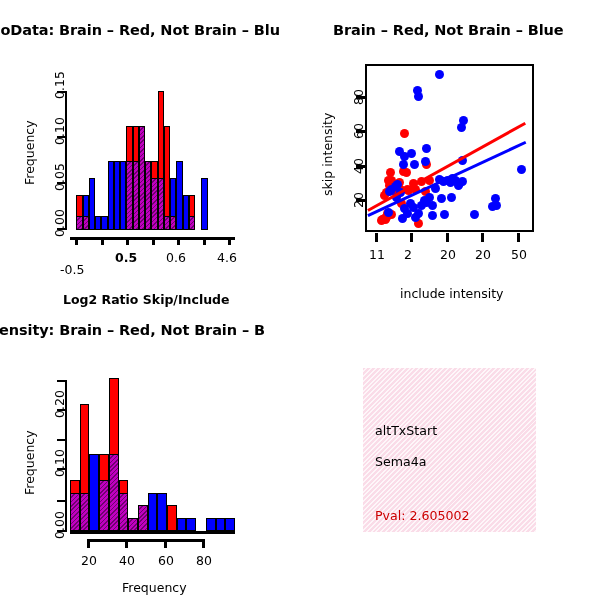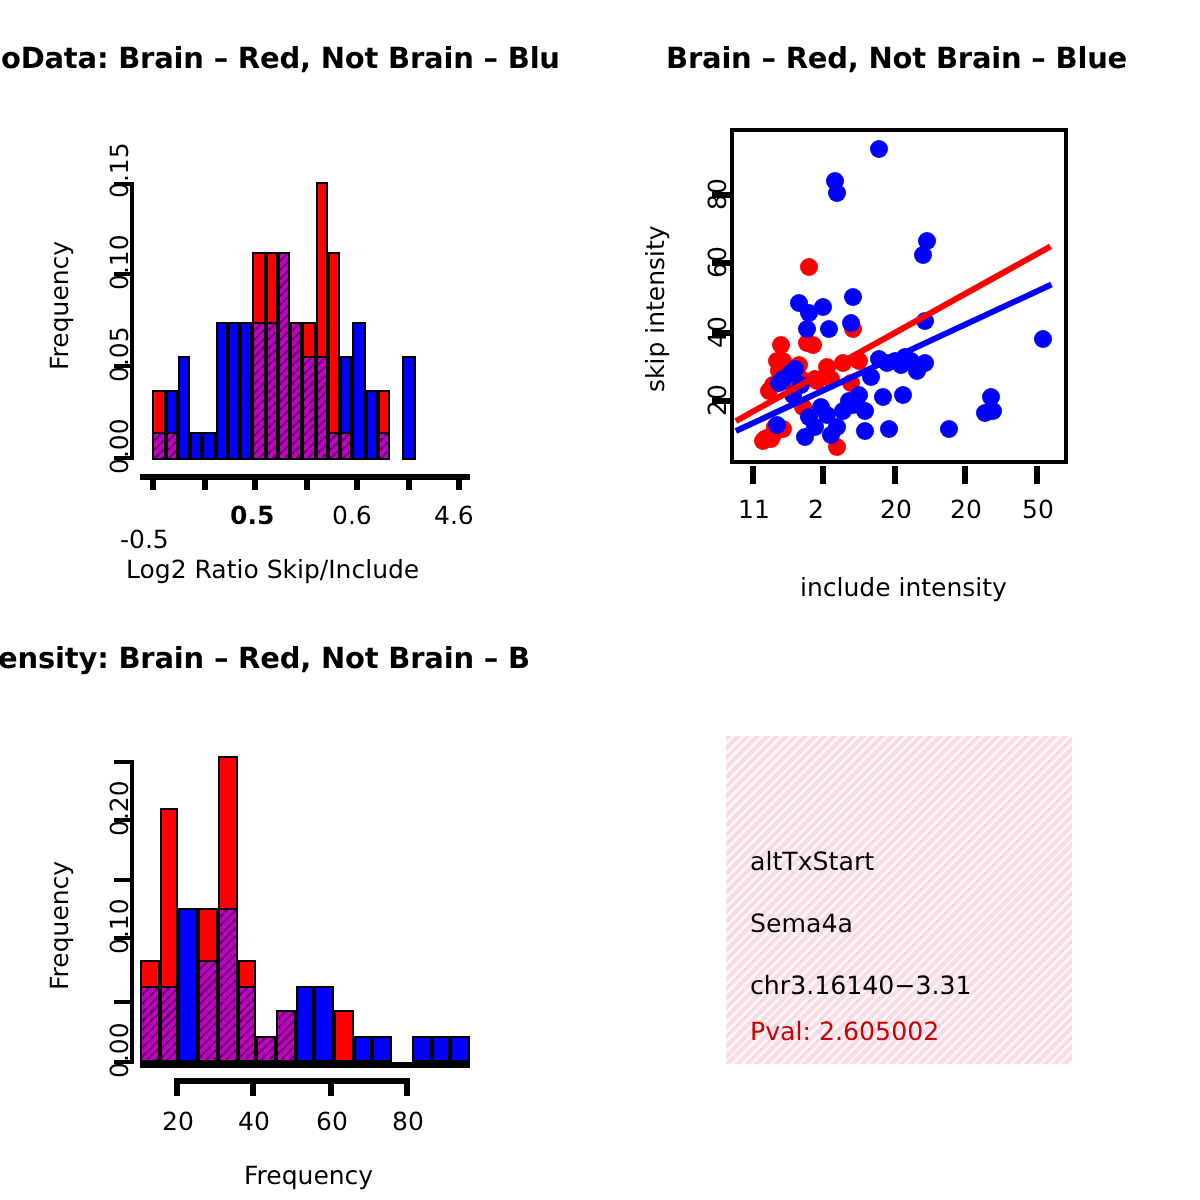--- a/index.html
+++ b/index.html
@@ -36,21 +36,21 @@
 </head>
 <body>
 
 <div class="panel">
   <div class="clip" style="left:0;top:22;width:300px;height:26px;top:22px;">
     <div class="ttl" style="left:-32px;top:0;">RatioData: Brain – Red, Not Brain – Blu</div>
   </div>
 
   <div class="axlab vert" style="left:22px;top:185px;transform:rotate(-90deg);">Frequency</div>
 
-  <div class="axlab" style="left:63px;top:277px;">Log2 Ratio Skip/Include</div>
+  <div class="axlab" style="left:63px;top:292px;font-weight:bold;">Log2 Ratio Skip/Include</div>
 
   <div class="axisline" style="left:65px;top:91px;width:2.4px;height:139px;"></div>
   <div class="axisline" style="left:57px;top:91px;width:8px;height:2.4px;"></div>
   <div class="axisline" style="left:57px;top:136px;width:8px;height:2.4px;"></div>
   <div class="axisline" style="left:57px;top:182px;width:8px;height:2.4px;"></div>
   <div class="axisline" style="left:57px;top:228px;width:8px;height:2.4px;"></div>
 
   <div class="tick-lab vert" style="left:52px;top:99px;transform:rotate(-90deg);">0.15</div>
   <div class="tick-lab vert" style="left:52px;top:145px;transform:rotate(-90deg);">0.10</div>
   <div class="tick-lab vert" style="left:52px;top:191px;transform:rotate(-90deg);">0.05</div>
@@ -278,15 +278,14 @@
 
   <div class="tick-lab" style="left:81px;top:553px;">20</div>
   <div class="tick-lab" style="left:119px;top:553px;">40</div>
   <div class="tick-lab" style="left:158px;top:553px;">60</div>
   <div class="tick-lab" style="left:196px;top:553px;">80</div>
 </div>
 
 <div class="infobox" style="left:363px;top:368px;width:173px;height:164px;">
   <div class="infoline" style="left:12px;top:55px;">altTxStart</div>
   <div class="infoline" style="left:12px;top:86px;">Sema4a</div>
-  <div class="infoline" style="left:12px;top:117px;">chr3.16140−3.31</div>
   <div class="infoline pval" style="left:12px;top:140px;">Pval: 2.605002</div>
 </div>
 
 </body></html>

